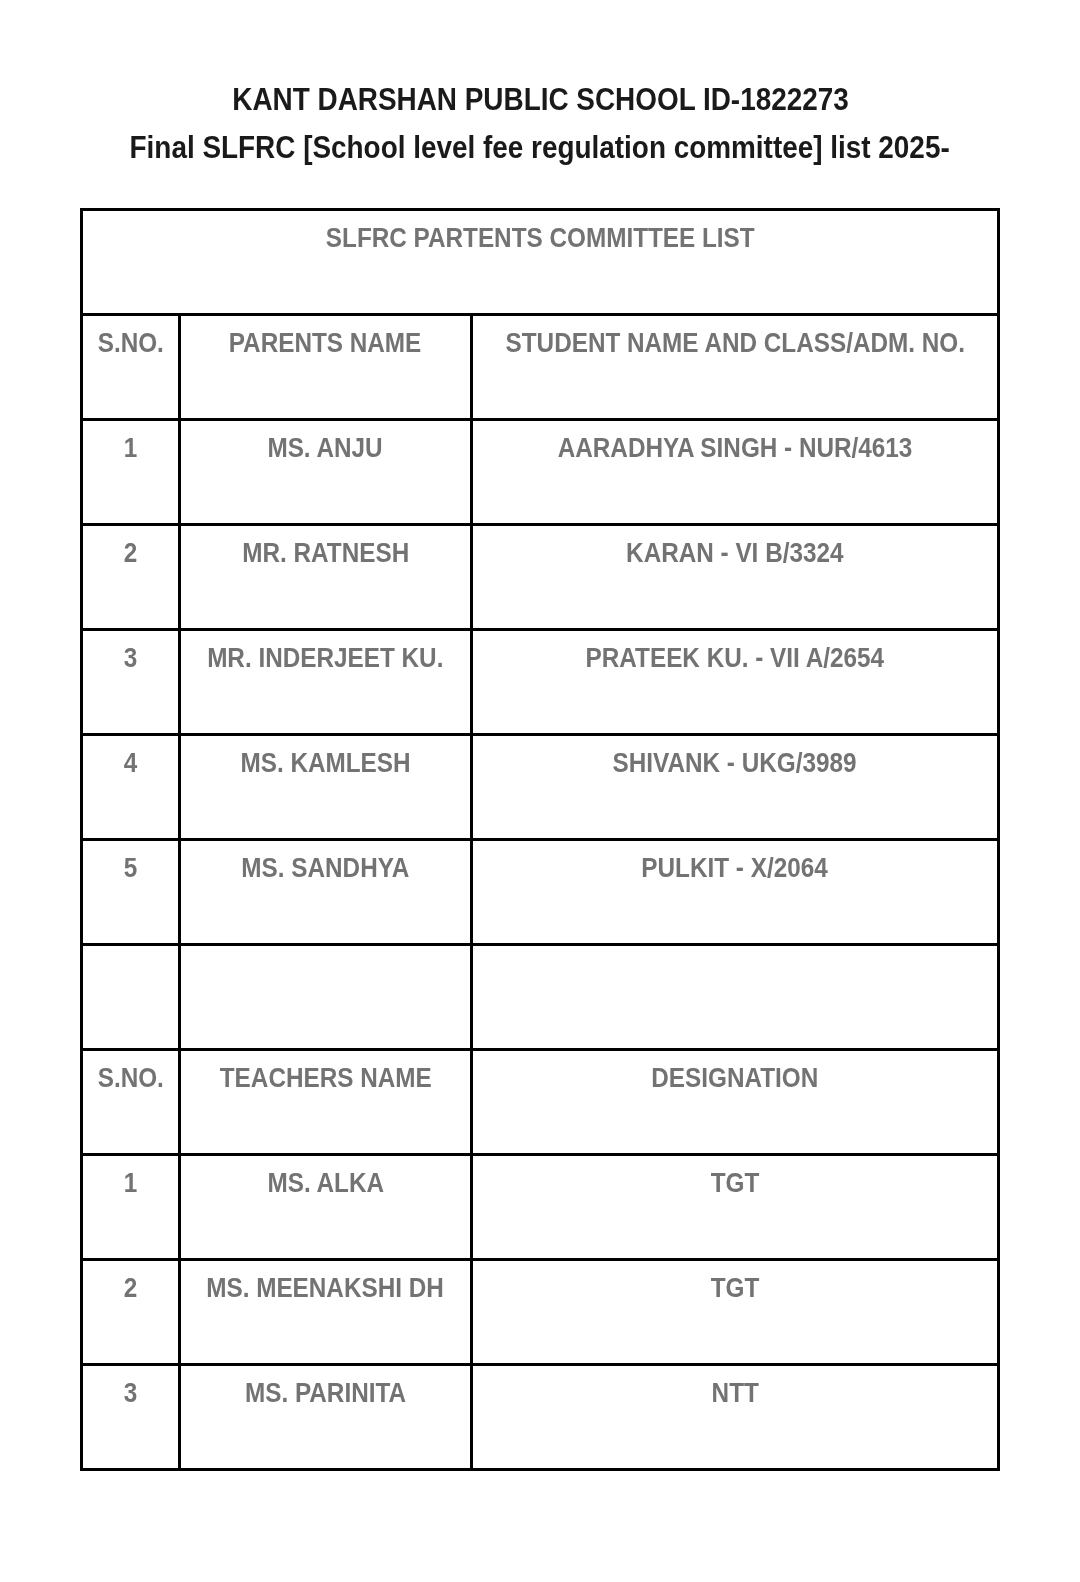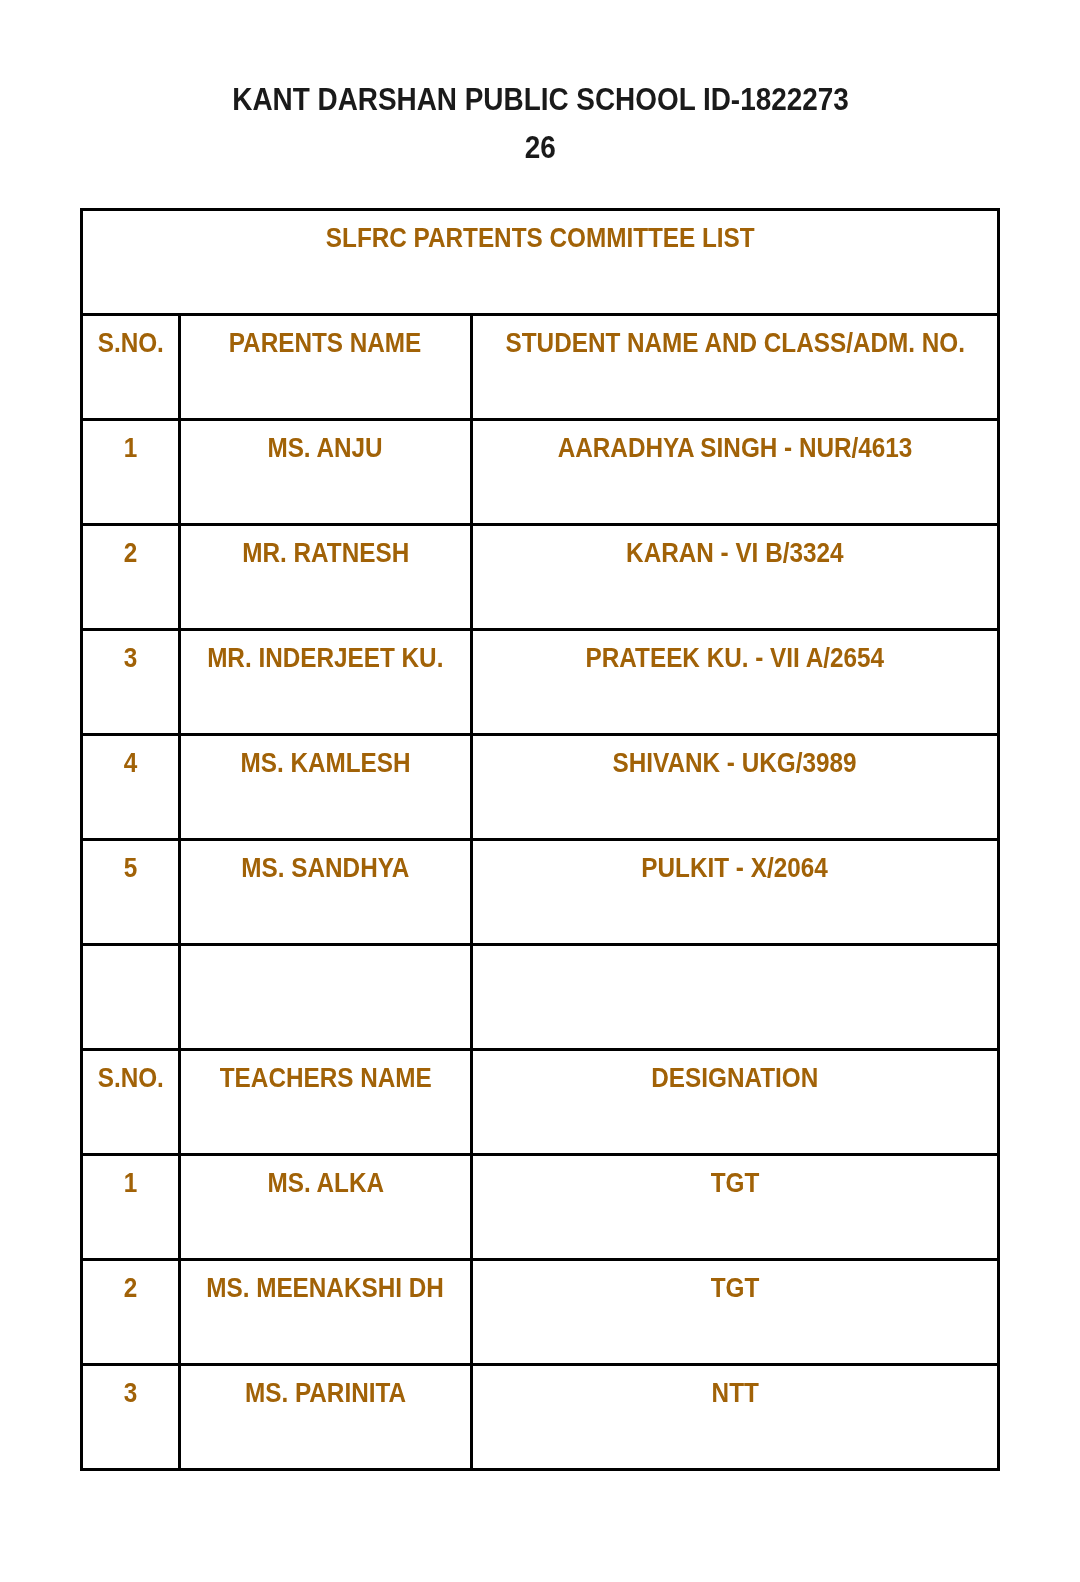--- a/index.html
+++ b/index.html
@@ -47,33 +47,33 @@
   table.slfrc td {
     border: 3px solid #000000;
     vertical-align: top;
     text-align: center;
     padding: 11px 4px 0 4px;
     height: 105px;
     box-sizing: border-box;
     font-weight: bold;
     font-size: 27px;
     line-height: 32px;
-    color: #a16207;
+    color: #737373;
     overflow: hidden;
   }
   td.section-title { font-size: 28px; }
 </style>
 </head>
 <body>
 
 <div class="page">
 
   <header class="doc-title">
     <div class="line"><span class="t">KANT DARSHAN PUBLIC SCHOOL ID-1822273</span></div>
-    <div class="line"><span class="t">26</span></div>
+    <div class="line"><span class="t">Final SLFRC [School level fee regulation committee] list 2025-</span></div>
   </header>
 
   <table class="slfrc">
     <colgroup>
       <col style="width:98px">
       <col style="width:292px">
       <col style="width:527px">
     </colgroup>
     <tbody>
 

